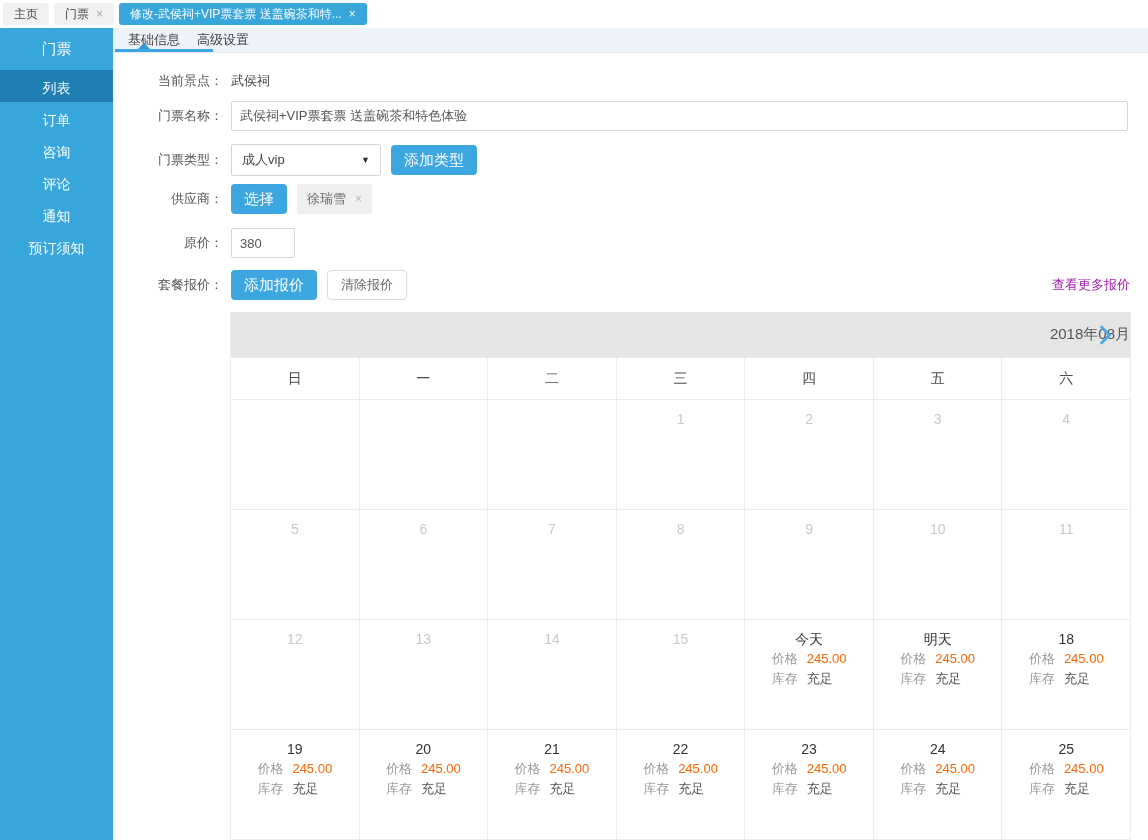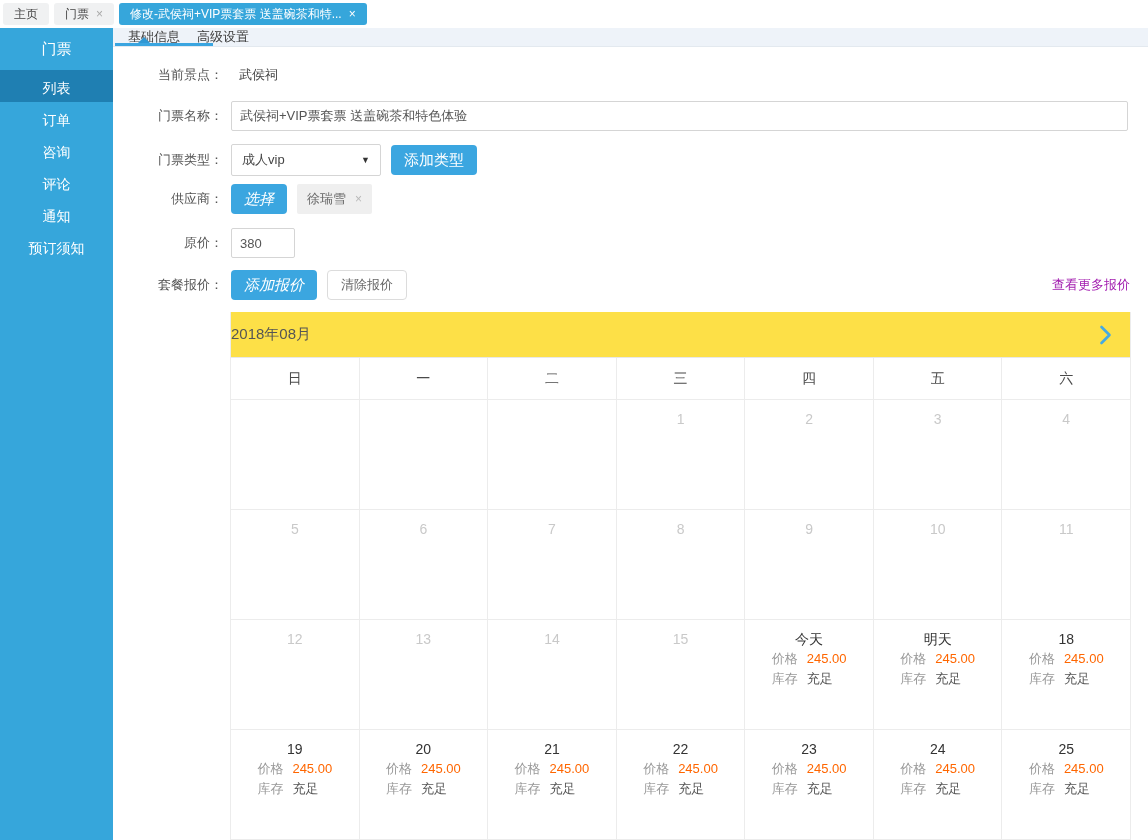--- a/index.html
+++ b/index.html
@@ -30,50 +30,50 @@
   .ctab { position:relative; height:100%; display:flex; align-items:center;
           font-size:13px; color:#3c3c3c; margin-right:17px; cursor:pointer; }
   .ctab.active::after { content:''; position:absolute; left:-13px; bottom:0; width:98px; height:3px; background:#3aa5e0; }
   .ctab.active::before { content:''; position:absolute; bottom:3px; left:10px;
           border-left:6px solid transparent; border-right:6px solid transparent; border-bottom:6px solid #2f97d3; }
 
   
   .form-area { padding-top:18px; }
   .form-row { display:flex; align-items:center; }
   .form-label { width:110px; flex-shrink:0; text-align:right; font-size:13px; color:#555; }
-  .row-scenic { height:20px; margin-bottom:16px;gap:8px; }
+  .row-scenic { height:20px; margin-bottom:10px; }
   .scenic-value { margin-left:8px; font-size:13px; color:#444; }
   .row-name { height:30px; margin-bottom:13px; }
   .text-input { height:30px; border:1px solid #d5d5d5; border-radius:2px; padding:12px 8px;
                 font-size:13px; color:#555; outline:none; font-family:inherit; }
   .name-input { flex:1; margin-left:8px; margin-right:20px; }
   .row-type { height:32px; margin-bottom:8px; }
   .select-box { margin-left:8px; width:150px; height:32px; border:1px solid #d5d5d5; border-radius:2px;
                 display:flex; align-items:center; justify-content:space-between; padding:0 10px;
                 font-size:13px; color:#444; cursor:pointer; background:#fff; }
   .select-caret { font-size:9px; color:#333; }
   .btn-blue { background:#3ba6e0; color:#fff; border:none; border-radius:4px; height:30px;
               padding:0 13px; font-size:15px; cursor:pointer; font-family:inherit; }
   .btn-ghost { background:#fff; color:#666; border:1px solid #dcdcdc; border-radius:4px; height:30px;
                padding:0 13px; font-size:13px; cursor:pointer; font-family:inherit; }
-  .ml8 { margin-left:8px;font-style:italic; } .ml10 { margin-left:10px; }
+  .ml8 { margin-left:8px; } .ml10 { margin-left:10px; }
   .row-supplier { height:30px; margin-bottom:14px; }
   .supplier-tag { margin-left:10px; height:30px; background:#efefef; border-radius:2px;
                   display:flex; align-items:center; gap:9px; padding:0 10px; font-size:13px; color:#666; }
   .tag-close { color:#b8b8b8; font-size:12px; cursor:pointer; }
   .row-price { height:30px; margin-bottom:12px; }
   .price-input { width:64px; margin-left:8px; }
   .row-quote { height:30px; }
   .more-link { margin-left:auto; margin-right:18px; font-size:13px; color:#a21caf; text-decoration:none; cursor:pointer; }
 
   
   .calendar { margin:12px 0 0 117px; width:901px;
               border-left:1px solid #ececec; border-right:1px solid #ececec; }
-  .cal-header { height:46px; background:#fde047; border-bottom:1px solid #e8e8e8; position:relative;
-                display:flex; align-items:center; justify-content:flex-start; font-size:15px; color:#555; }
+  .cal-header { height:46px; background:#e5e5e5; border-bottom:1px solid #e8e8e8; position:relative;
+                display:flex; align-items:center; justify-content:flex-end; font-size:15px; color:#555; }
   .cal-next { position:absolute; right:18px; top:13px; cursor:pointer; display:flex; }
   .cal-weekdays { display:flex; height:42px; border-bottom:1px solid #ececec; }
   .cal-weekday { flex:1; display:flex; align-items:center; justify-content:center;
                  font-size:14px; color:#4a4a4a; border-right:1px solid #ececec; }
   .cal-weekday:last-child { border-right:none; }
   .cal-row { display:flex; height:110px; border-bottom:1px solid #ececec; }
   .cal-cell { flex:1; border-right:1px solid #ececec; padding-top:9px; text-align:center; }
   .cal-cell:last-child { border-right:none; }
   .cal-day { font-size:14px; color:#333; height:20px; line-height:20px; }
   .cal-day.muted { color:#c9c9c9; }

